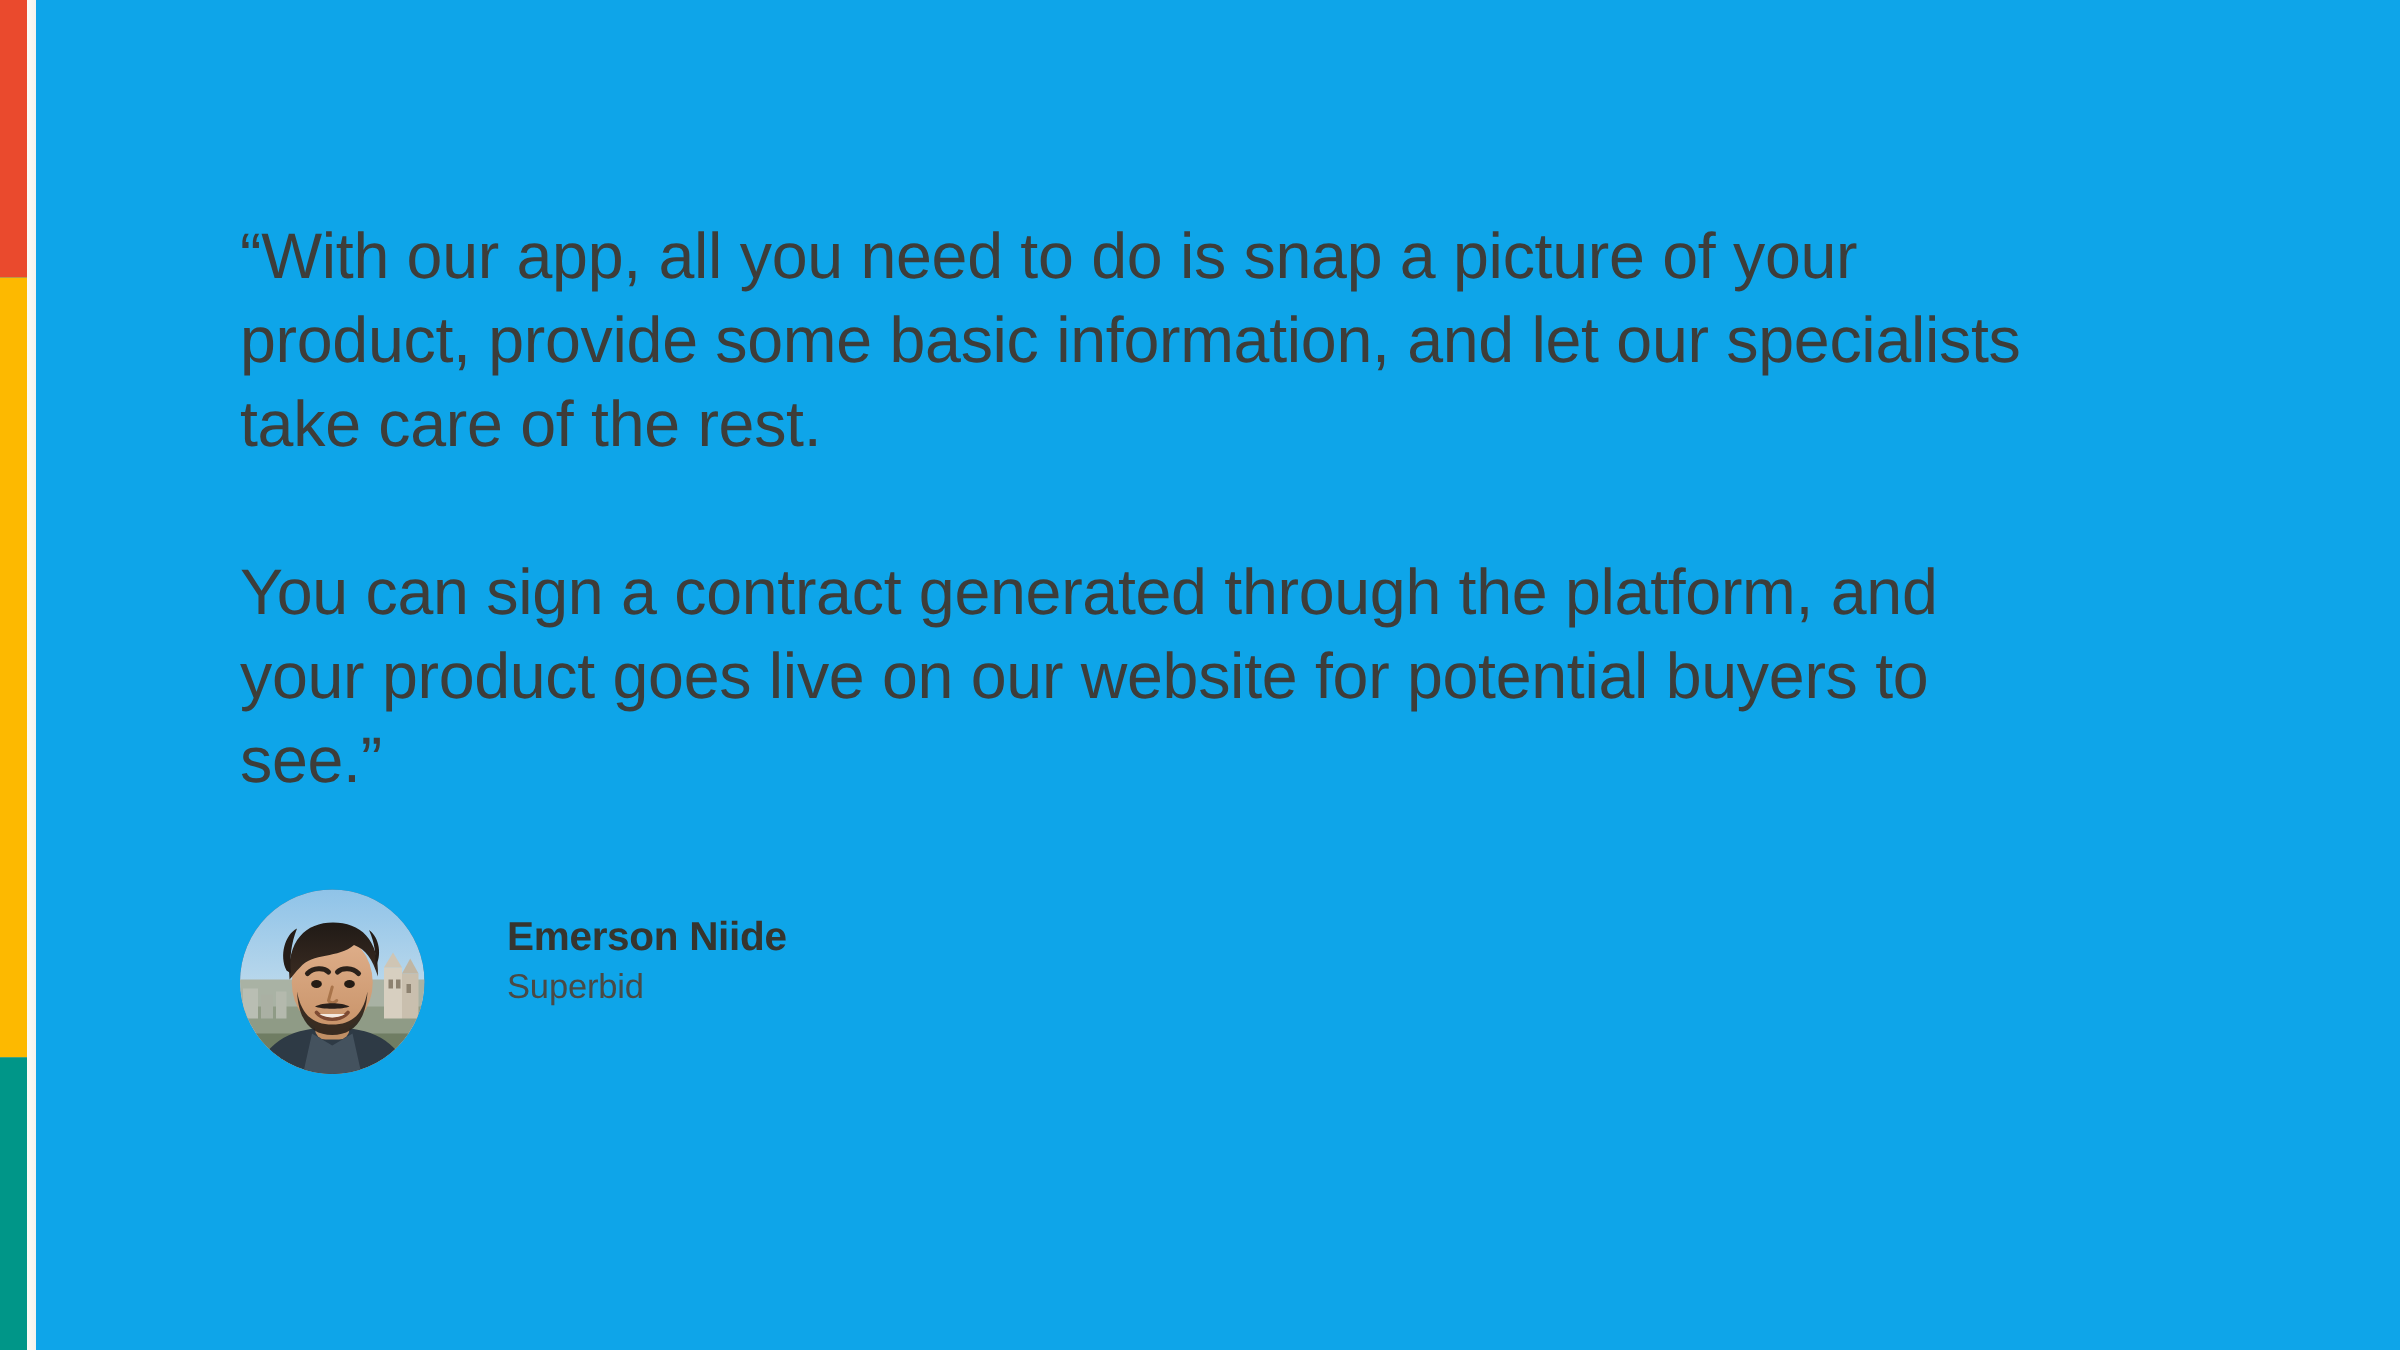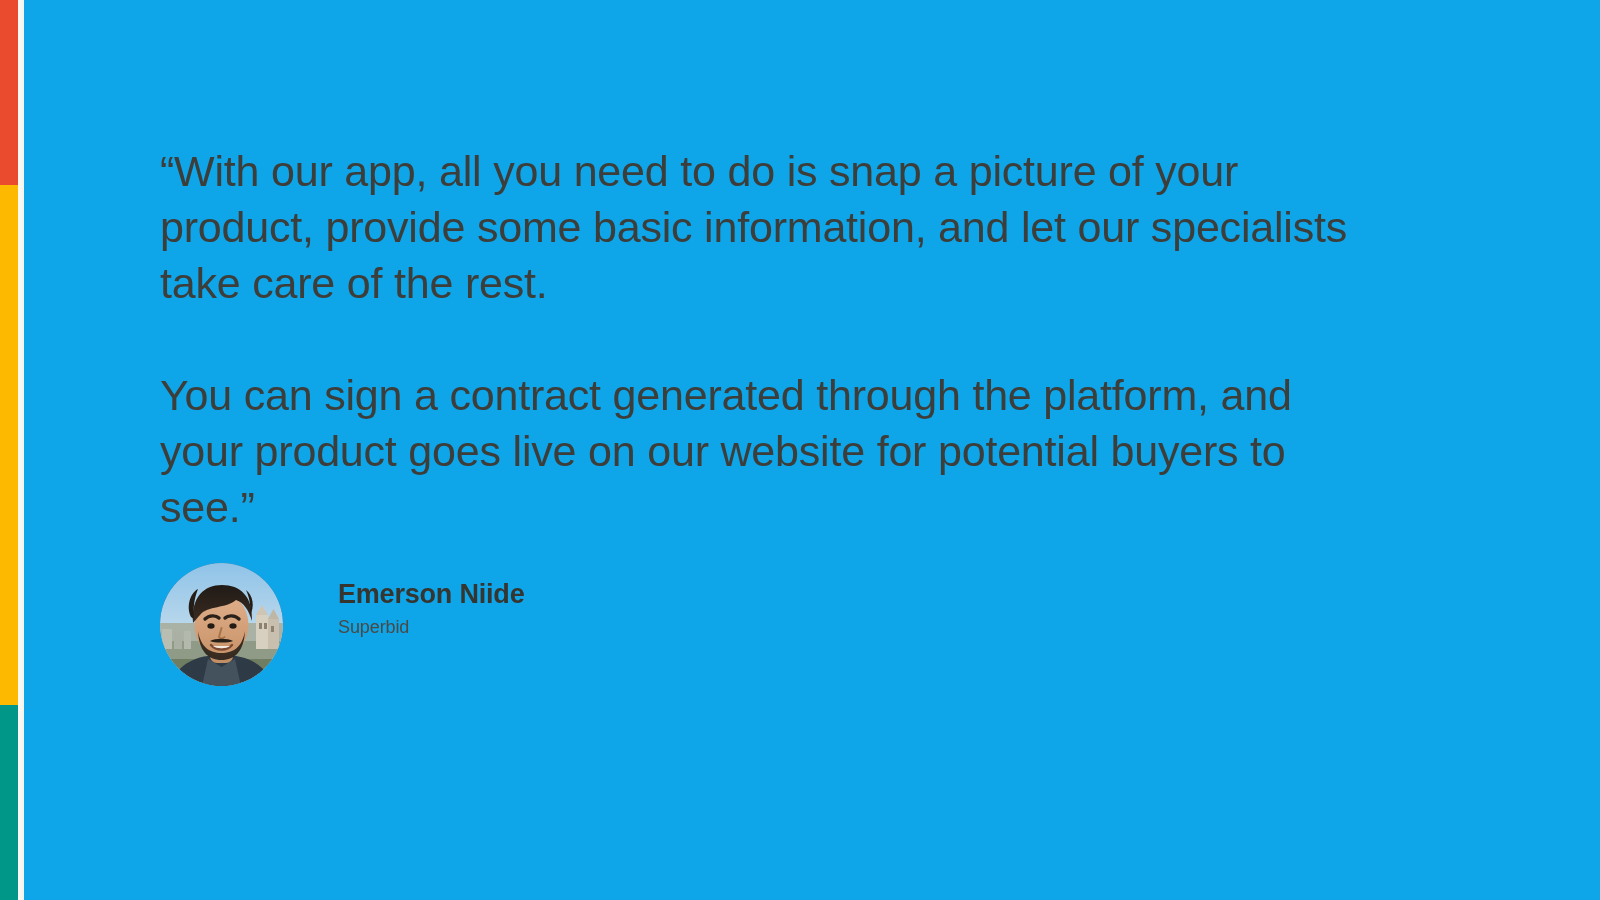--- a/index.html
+++ b/index.html
@@ -64,21 +64,21 @@
     font-size: 43px;
     line-height: 56px;
     letter-spacing: -0.2px;
     color: #3d3d3a;
     font-weight: 400;
     white-space: pre-wrap;
   }
 
   .attribution {
     position: absolute;
-    top: 563px;
+    top: 593px;
     left: 0;
     display: flex;
     align-items: flex-start;
   }
 
   .avatar {
     width: 123px;
     height: 123px;
     border-radius: 50%;
     overflow: hidden;
@@ -101,21 +101,21 @@
   }
   .attr-role {
     margin-top: 19px;
     font-size: 23px;
     font-weight: 400;
     color: #4a4a45;
     line-height: 33px;
     letter-spacing: -0.1px;
   }
   .attr-company {
-    font-size: 18px;
+    font-size: 23px;
     font-weight: 400;
     color: #4a4a45;
     line-height: 33px;
     letter-spacing: -0.1px;
   }
 </style>
 </head>
 <body>
 
 <div class="card">

